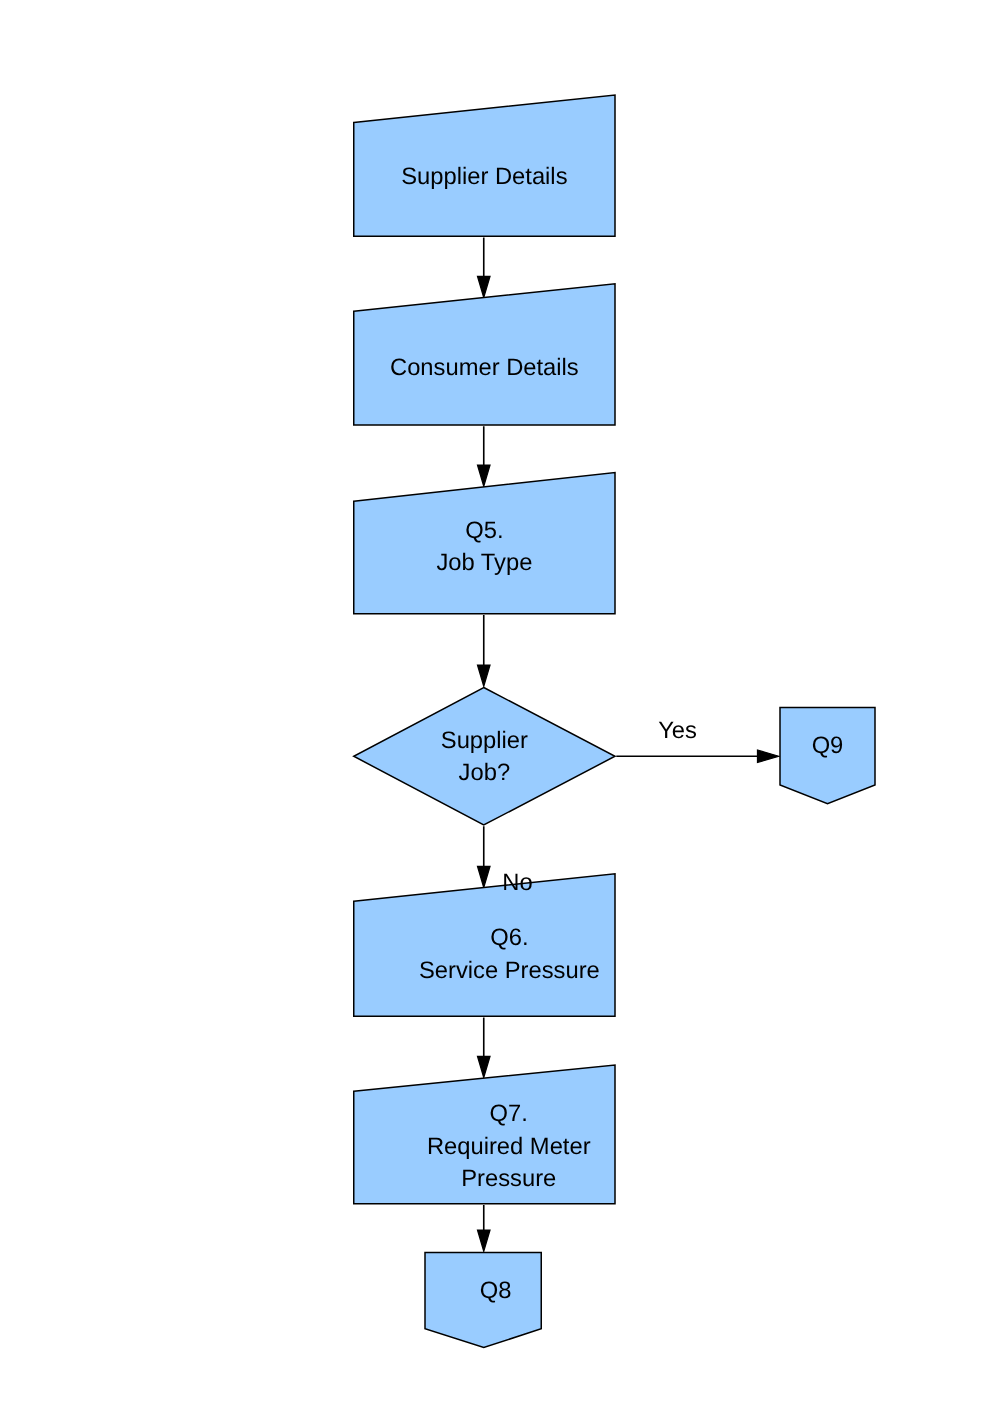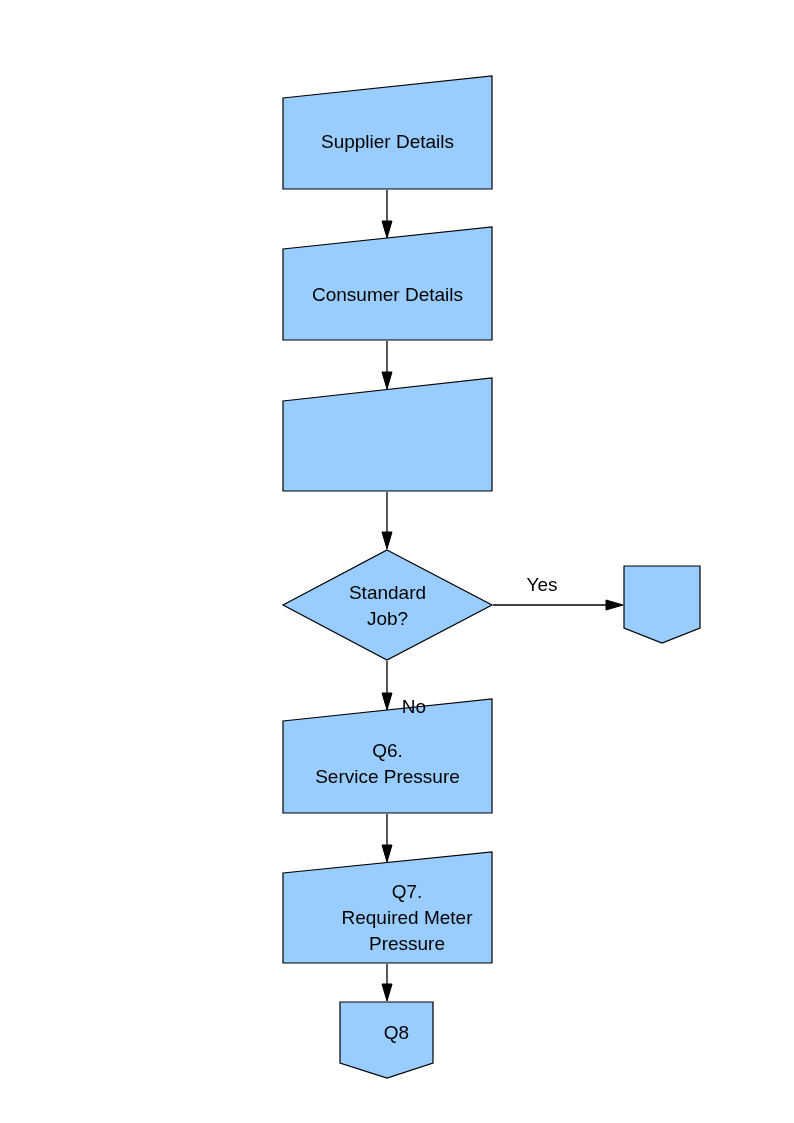--- a/index.html
+++ b/index.html
@@ -90,26 +90,29 @@
     <polygon class="shape" points="624,566 700,566 700,628 662,643 624,628" fill="#99ccff"></polygon>
     <polygon class="shape" points="283,721 492,699 492,813 283,813" fill="#99ccff"></polygon>
     <polygon class="shape" points="283,873 492,852 492,963 283,963" fill="#99ccff"></polygon>
     <polygon class="shape" points="340,1002 433,1002 433,1063 387,1078 340,1063" fill="#99ccff"></polygon>
   </svg>
 
   <div class="label" style="left:283px; top:102px; width:209px; height:80px;">Supplier Details</div>
 
   <div class="label" style="left:283px; top:255px; width:209px; height:80px;">Consumer Details</div>
 
+  <div class="label" style="left:283px; top:398px; width:209px; height:80px;">Q5.
+Job Type</div>
 
-  <div class="label" style="left:283px; top:566px; width:209px; height:80px;">Standard
+  <div class="label" style="left:283px; top:566px; width:209px; height:80px;">Supplier
 Job?</div>
 
+  <div class="label" style="left:624px; top:557px; width:76px; height:80px;">Q9</div>
 
-  <div class="label" style="left:283px; top:724px; width:209px; height:80px;">Q6.
+  <div class="label" style="left:283px; top:724px; width:209px; height:80px;padding-left:20px;">Q6.
 Service Pressure</div>
 
   <div class="label" style="left:283px; top:878px; width:248px; height:80px;">Q7.
 Required Meter
 Pressure</div>
 
   <div class="label" style="left:340px; top:993px; width:113px; height:80px;">Q8</div>
 
   <div class="label" style="left:512px; top:565px; width:60px; height:40px;text-align:right;">Yes</div>
 

